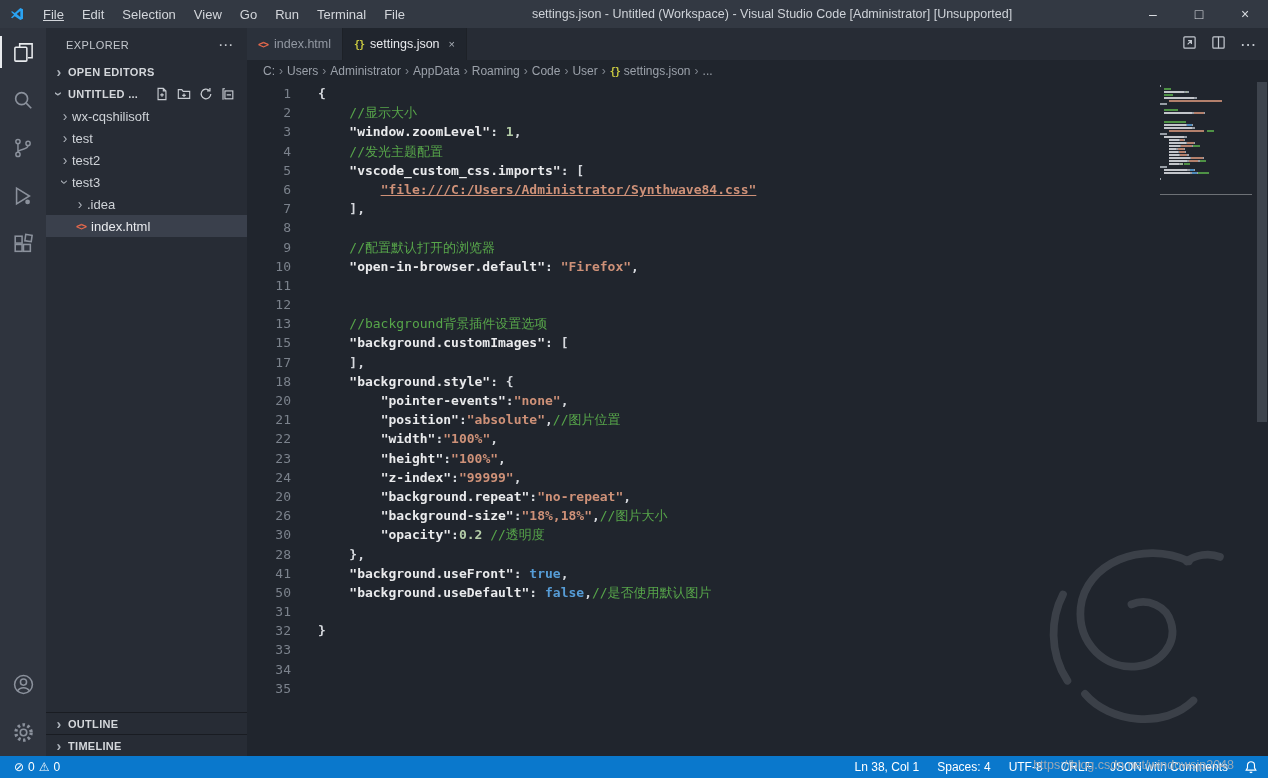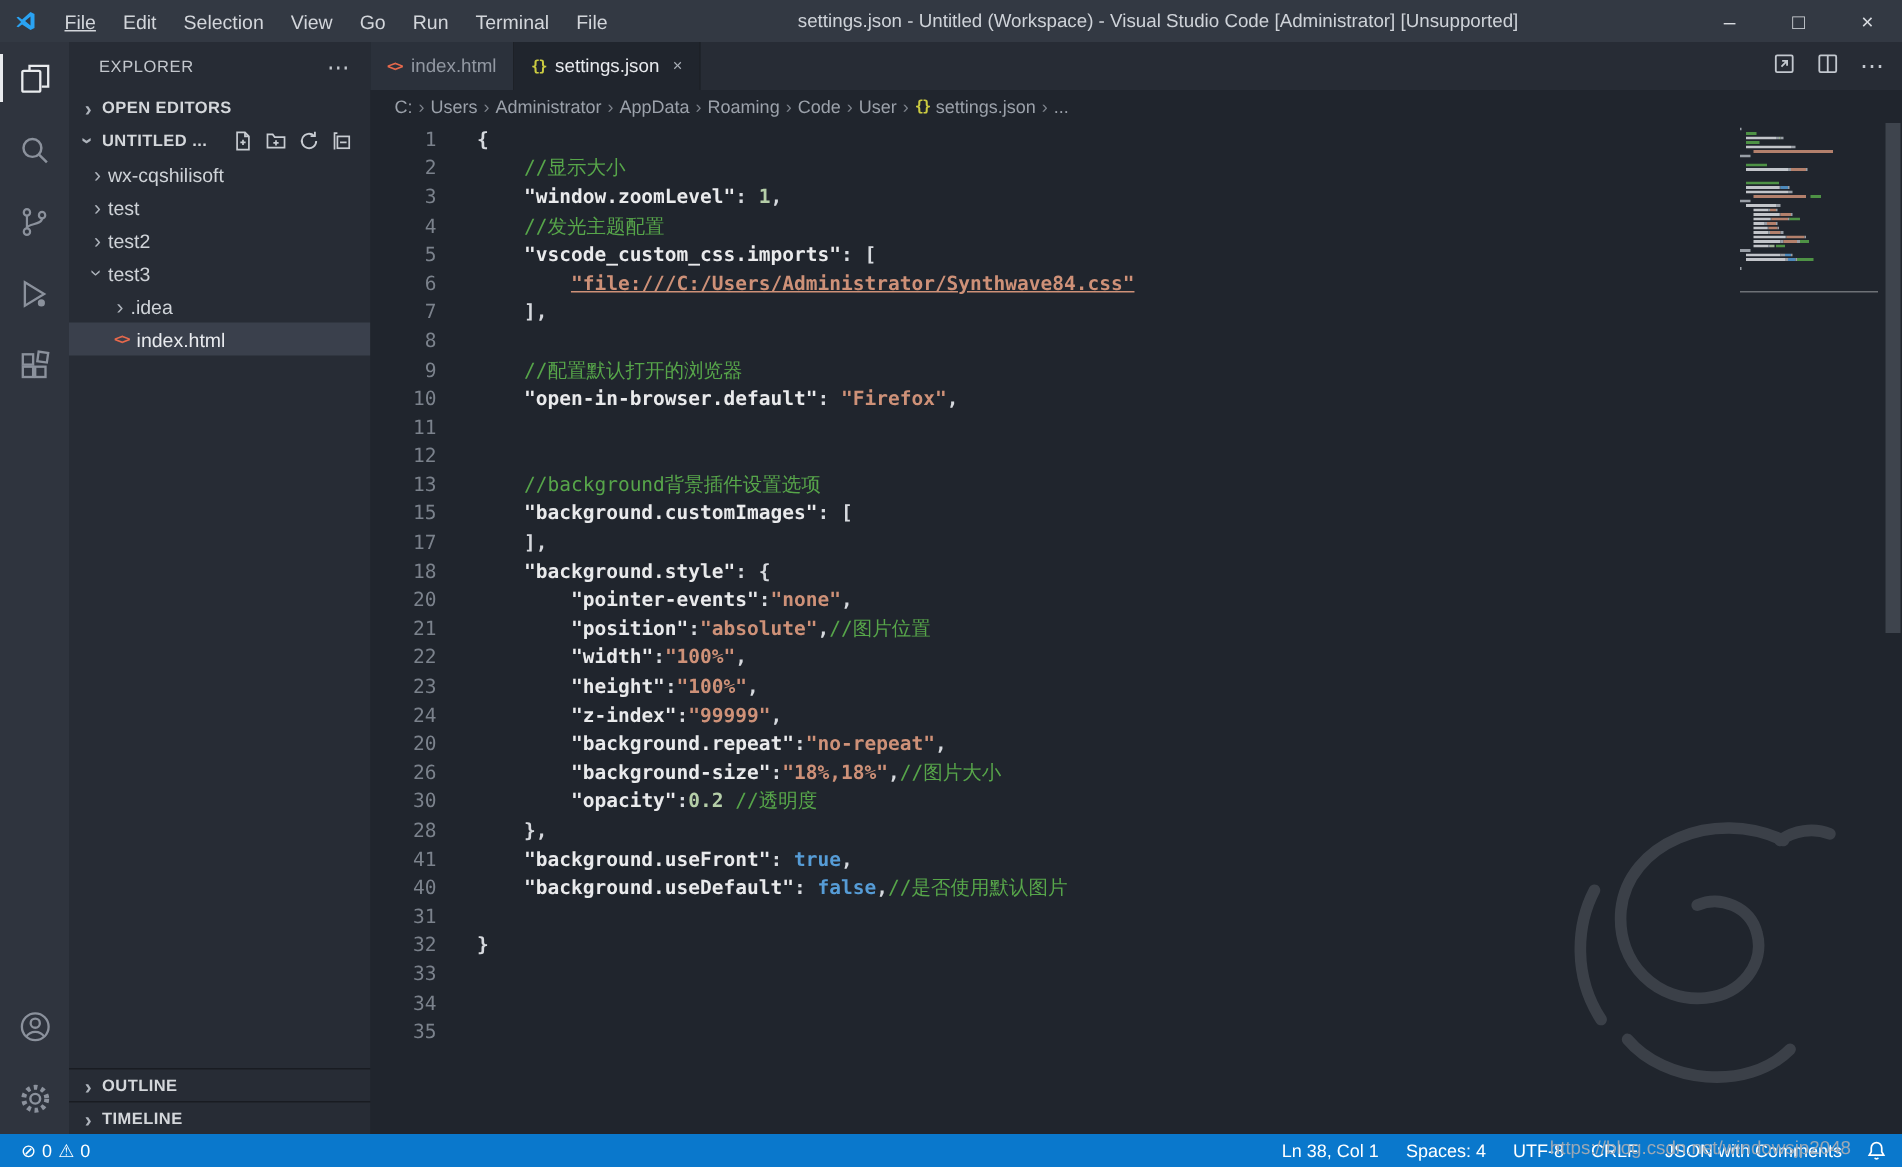--- a/index.html
+++ b/index.html
@@ -337,21 +337,21 @@
             <div class="code-line"><span class="ln">20</span><span class="lc"><span class="tok-p">        </span><span class="tok-k">"pointer-events"</span><span class="tok-p">:</span><span class="tok-s">"none"</span><span class="tok-p">,</span></span></div>
             <div class="code-line"><span class="ln">21</span><span class="lc"><span class="tok-p">        </span><span class="tok-k">"position"</span><span class="tok-p">:</span><span class="tok-s">"absolute"</span><span class="tok-p">,</span><span class="tok-c">//图片位置</span></span></div>
             <div class="code-line"><span class="ln">22</span><span class="lc"><span class="tok-p">        </span><span class="tok-k">"width"</span><span class="tok-p">:</span><span class="tok-s">"100%"</span><span class="tok-p">,</span></span></div>
             <div class="code-line"><span class="ln">23</span><span class="lc"><span class="tok-p">        </span><span class="tok-k">"height"</span><span class="tok-p">:</span><span class="tok-s">"100%"</span><span class="tok-p">,</span></span></div>
             <div class="code-line"><span class="ln">24</span><span class="lc"><span class="tok-p">        </span><span class="tok-k">"z-index"</span><span class="tok-p">:</span><span class="tok-s">"99999"</span><span class="tok-p">,</span></span></div>
             <div class="code-line"><span class="ln">20</span><span class="lc"><span class="tok-p">        </span><span class="tok-k">"background.repeat"</span><span class="tok-p">:</span><span class="tok-s">"no-repeat"</span><span class="tok-p">,</span></span></div>
             <div class="code-line"><span class="ln">26</span><span class="lc"><span class="tok-p">        </span><span class="tok-k">"background-size"</span><span class="tok-p">:</span><span class="tok-s">"18%,18%"</span><span class="tok-p">,</span><span class="tok-c">//图片大小</span></span></div>
             <div class="code-line"><span class="ln">30</span><span class="lc"><span class="tok-p">        </span><span class="tok-k">"opacity"</span><span class="tok-p">:</span><span class="tok-n">0.2</span><span class="tok-p"> </span><span class="tok-c">//透明度</span></span></div>
             <div class="code-line"><span class="ln">28</span><span class="lc"><span class="tok-p">    },</span></span></div>
             <div class="code-line"><span class="ln">41</span><span class="lc"><span class="tok-p">    </span><span class="tok-k">"background.useFront"</span><span class="tok-p">: </span><span class="tok-b">true</span><span class="tok-p">,</span></span></div>
-            <div class="code-line"><span class="ln">40</span><span class="lc"><span class="tok-p">    </span><span class="tok-k">"background.useDefault"</span><span class="tok-p">: </span><span class="tok-b">false</span><span class="tok-p">,</span><span class="tok-c">//是否使用默认图片</span></span></div>
+            <div class="code-line"><span class="ln">50</span><span class="lc"><span class="tok-p">    </span><span class="tok-k">"background.useDefault"</span><span class="tok-p">: </span><span class="tok-b">false</span><span class="tok-p">,</span><span class="tok-c">//是否使用默认图片</span></span></div>
             <div class="code-line"><span class="ln">31</span><span class="lc"></span></div>
             <div class="code-line"><span class="ln">32</span><span class="lc"><span class="tok-p">}</span></span></div>
             <div class="code-line"><span class="ln">33</span><span class="lc"></span></div>
             <div class="code-line"><span class="ln">34</span><span class="lc"></span></div>
             <div class="code-line"><span class="ln">35</span><span class="lc"></span></div>
           </div>
         <div class="minimap">
             <div class="mm-row"><span class="mm-seg" style="width: 1.1px; background: rgb(174, 180, 188); opacity: 0.85;"></span></div>
             <div class="mm-row"><span class="mm-seg" style="width: 4.4px;"></span><span class="mm-seg" style="width: 6.6px; background: rgb(87, 166, 74); opacity: 0.85;"></span></div>
             <div class="mm-row"><span class="mm-seg" style="width: 4.4px;"></span><span class="mm-seg" style="width: 19.8px; background: rgb(223, 226, 230); opacity: 0.85;"></span><span class="mm-seg" style="width: 2.2px; background: rgb(174, 180, 188); opacity: 0.85;"></span><span class="mm-seg" style="width: 1.1px; background: rgb(181, 206, 168); opacity: 0.85;"></span><span class="mm-seg" style="width: 1.1px; background: rgb(174, 180, 188); opacity: 0.85;"></span></div>

